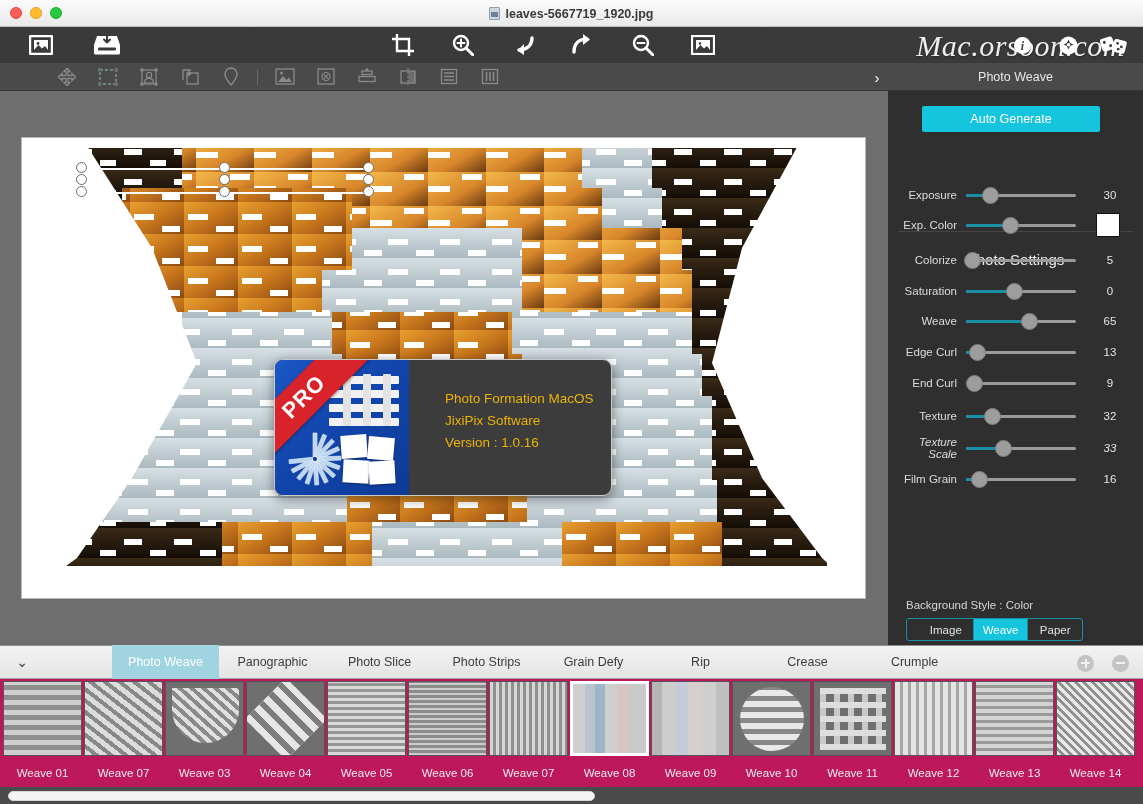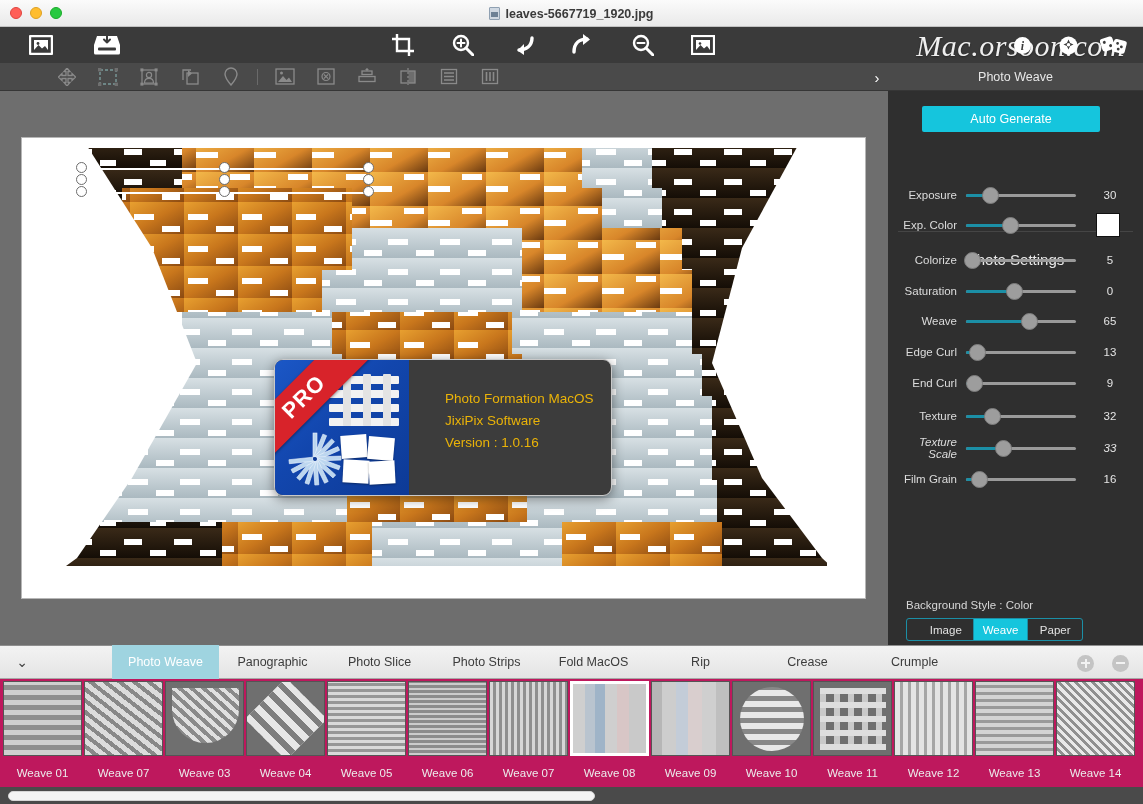--- a/index.html
+++ b/index.html
@@ -712,21 +712,21 @@
     </div>
   </div>
 
   <div class="tabbar">
     <div class="tab-chevron">⌄</div>
     <div style="width:68px"></div>
     <div class="tab active">Photo Weave</div>
     <div class="tab">Panographic</div>
     <div class="tab">Photo Slice</div>
     <div class="tab">Photo Strips</div>
-    <div class="tab">Fold MacOS</div>
+    <div class="tab">Grain Defy</div>
     <div class="tab">Rip</div>
     <div class="tab">Crease</div>
     <div class="tab">Crumple</div>
     <div class="tab-pm">
       <div class="pm-btn plus"></div>
       <div class="pm-btn"></div>
     </div>
   </div>
 
   <div class="thumbs">

